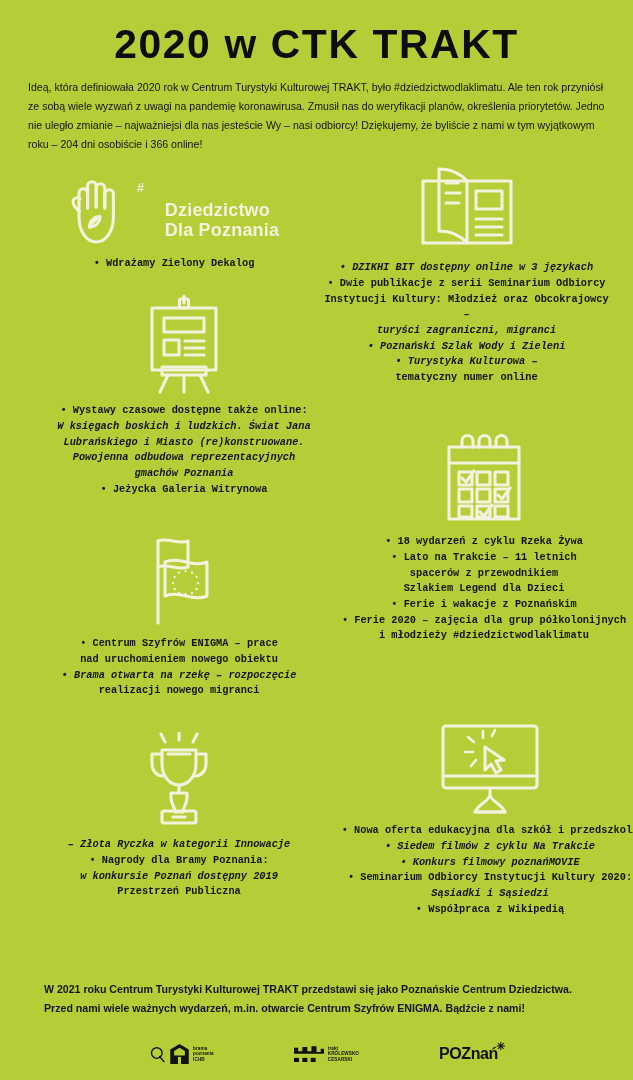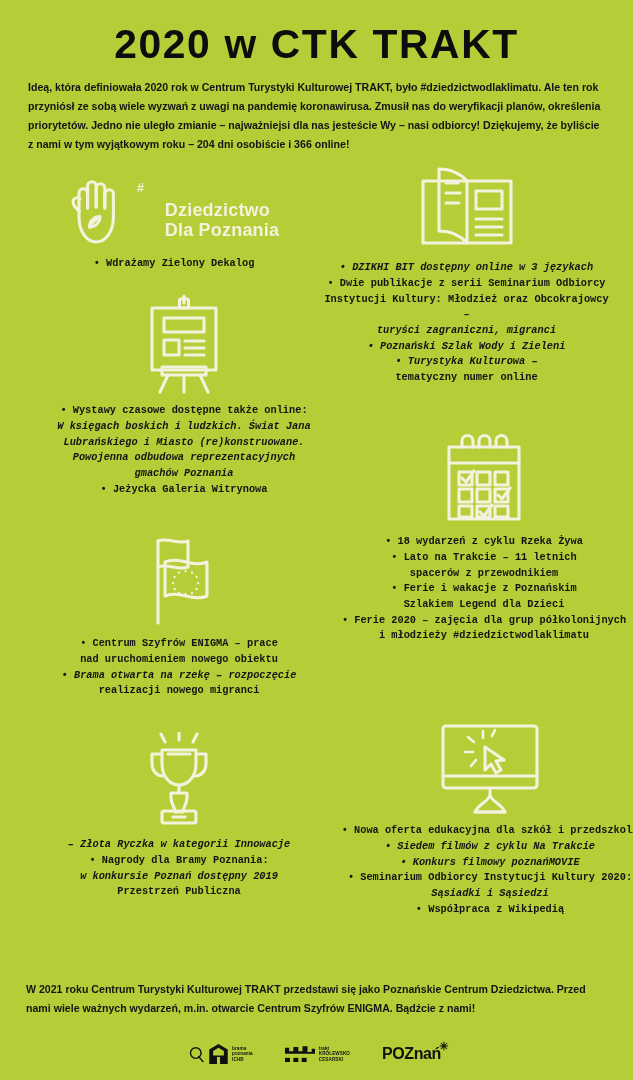--- a/index.html
+++ b/index.html
@@ -33,21 +33,21 @@
     color: #0d0d0d;
     padding-top: 24px;
     line-height: 1;
     font-stretch: expanded;
     transform: scaleX(1.02);
   }
 
   .intro {
     margin-top: 14px;
     font-size: 10.6px;
-    font-weight: 700;
+    font-weight: 400;
     line-height: 1.78;
     text-align: left;
     color: #141414;
     padding: 0 4px;
   }
 
   
   .grid {
     position: relative;
     margin-top: 14px;
@@ -94,35 +94,35 @@
     padding-top: 4px;
   }
   .hash-sym { font-size: 13px; display: block; margin-bottom: 4px; }
   .hash-l1, .hash-l2 { font-size: 18px; display: block; letter-spacing: .2px; margin-left: 28px; }
 
   
   .footer {
     position: absolute;
     left: 0; right: 0;
     bottom: 0;
-    padding: 0 30px 16px 26px;
+    padding: 0 30px 16px 44px;
   }
   .outro {
     font-size: 10.6px;
     font-weight: 700;
     line-height: 1.8;
     color: #141414;
     text-align: left;
   }
   .logos {
     margin-top: 26px;
     display: flex;
     align-items: center;
     justify-content: center;
-    gap: 32px;
+    gap: 80px;
   }
   .logo { display: flex; align-items: center; gap: 4px; }
   .logo-txt {
     font-size: 4.6px;
     font-weight: 800;
     line-height: 1.22;
     color: #111;
     text-align: left;
     letter-spacing: .1px;
   }
@@ -240,22 +240,22 @@
           <rect x="55" y="77" width="13" height="11"></rect>
           <path d="M22 49 l4 4 l8-11"></path>
           <path d="M58 66 l4 4 l8-11"></path>
           <path d="M40 83 l4 4 l8-11"></path>
         </svg>
       </div>
       <div class="bullets">
         <span class="b">• 18 wydarzeń z cyklu Rzeka Żywa</span>
         <span class="b">• Lato na Trakcie – 11 letnich</span>
         <span class="b">spacerów z przewodnikiem</span>
+        <span class="b">Szlakiem Legend dla Dzieci</span>
         <span class="b">• Ferie i wakacje z Poznańskim</span>
-        <span class="b">Szlakiem Legend dla Dzieci</span>
         <span class="b">• Ferie 2020 – zajęcia dla grup półkolonijnych</span>
         <span class="b">i młodzieży #dziedzictwodlaklimatu</span>
       </div>
     </div>
 
     <div class="cell" style="left:5px; top:368px; width:300px;">
       <div class="icon-wrap">
         <svg width="94" height="92" viewBox="0 0 94 92" fill="none" stroke="#f4f2dc" stroke-width="3.1" stroke-linecap="round" stroke-linejoin="round">
           <path d="M26 6 v82"></path>
           <path d="M26 6 c10-4 20 4 30 0 v26 c-10 4-20-4-30 0"></path>

